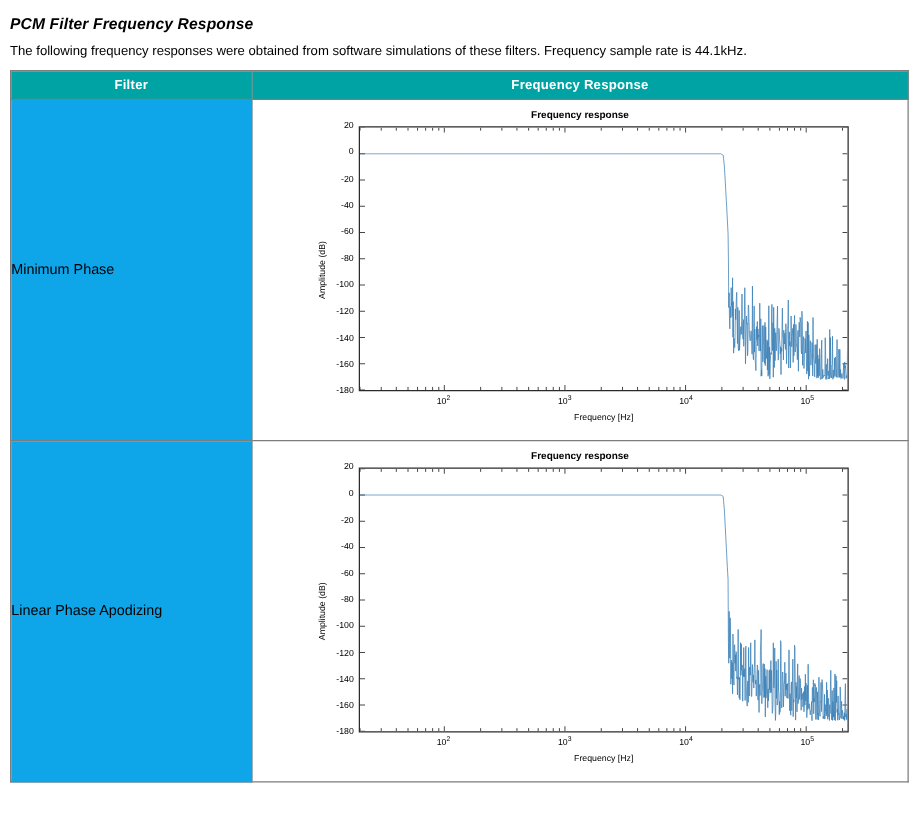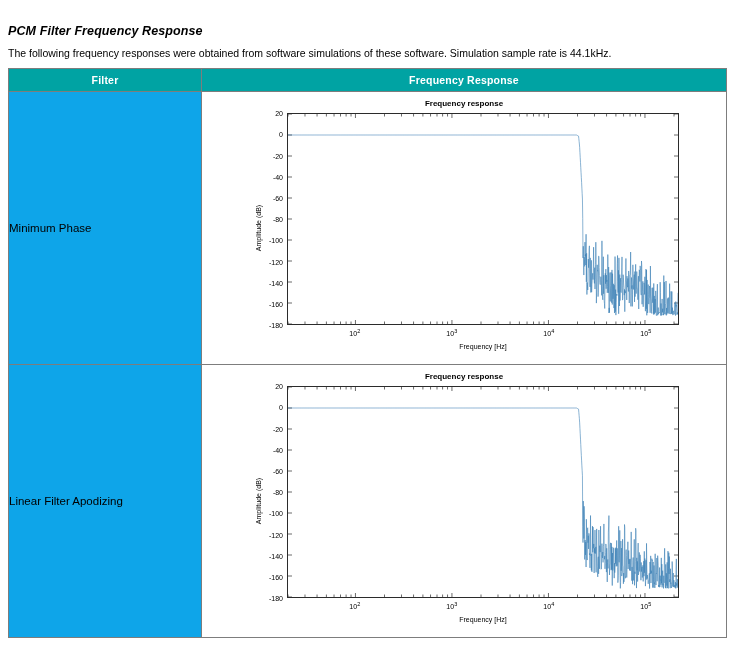--- a/index.html
+++ b/index.html
@@ -8,21 +8,21 @@
   }
   body {
     width: 734px;
     height: 661px;
     background: #ffffff;
     font-family: "Liberation Sans", sans-serif;
     color: #000000;
     overflow: hidden;
   }
   .page {
-    padding: 22px 8px 0 8px;
+    padding: 10px 8px 0 8px;
     box-sizing: border-box;
     width: 658px;
   }
   .doc-title {
     font-size: 12.5px;
     font-weight: bold;
     font-style: italic;
     margin: 2px 0 8px 0;
     letter-spacing: 0.1px;
   }
@@ -132,21 +132,21 @@
     white-space: nowrap;
   }
   .xtick sup { font-size: 5.5px; }
 </style>
 </head>
 <body>
 
 <div class="page">
 
   <div class="doc-title">PCM Filter Frequency Response</div>
-  <div class="doc-intro">The following frequency responses were obtained from software simulations of these software. Simulation sample rate is 44.1kHz.</div>
+  <div class="doc-intro">The following frequency responses were obtained from software simulations of these filters. Frequency sample rate is 44.1kHz.</div>
 
   <table class="ftable">
     <thead>
       <tr>
         <th class="col-filter">Filter</th>
         <th class="col-resp">Frequency Response</th>
       </tr>
     </thead>
     <tbody>
       <tr>
@@ -275,21 +275,21 @@
                   <div class="xtick" style="left: 42.0392%;">10<sup>3</sup></div>
                   <div class="xtick" style="left: 66.7832%;">10<sup>4</sup></div>
                   <div class="xtick" style="left: 91.5271%;">10<sup>5</sup></div>
                 </div>
             </div>
             <div class="xlabel">Frequency [Hz]</div>
           </div>
         </td>
       </tr>
       <tr>
-        <td class="filter-cell">Linear Filter Apodizing</td>
+        <td class="filter-cell">Linear Phase Apodizing</td>
         <td class="chart-cell">
           <div class="chart">
             <div class="chart-title">Frequency response</div>
             <div class="ylabel">Amplitude (dB)</div>
             <div class="plot-wrap">
               <div class="plot-box">
                 <svg id="svg-1" width="390" height="210" viewBox="0 0 390 210">
                     <line x1="0" y1="0" x2="4" y2="0" stroke="#2b2b2b" stroke-width="0.7"></line>
                     <line x1="390" y1="0" x2="386" y2="0" stroke="#2b2b2b" stroke-width="0.7"></line>
                     <line x1="0" y1="21" x2="4" y2="21" stroke="#2b2b2b" stroke-width="0.7"></line>

